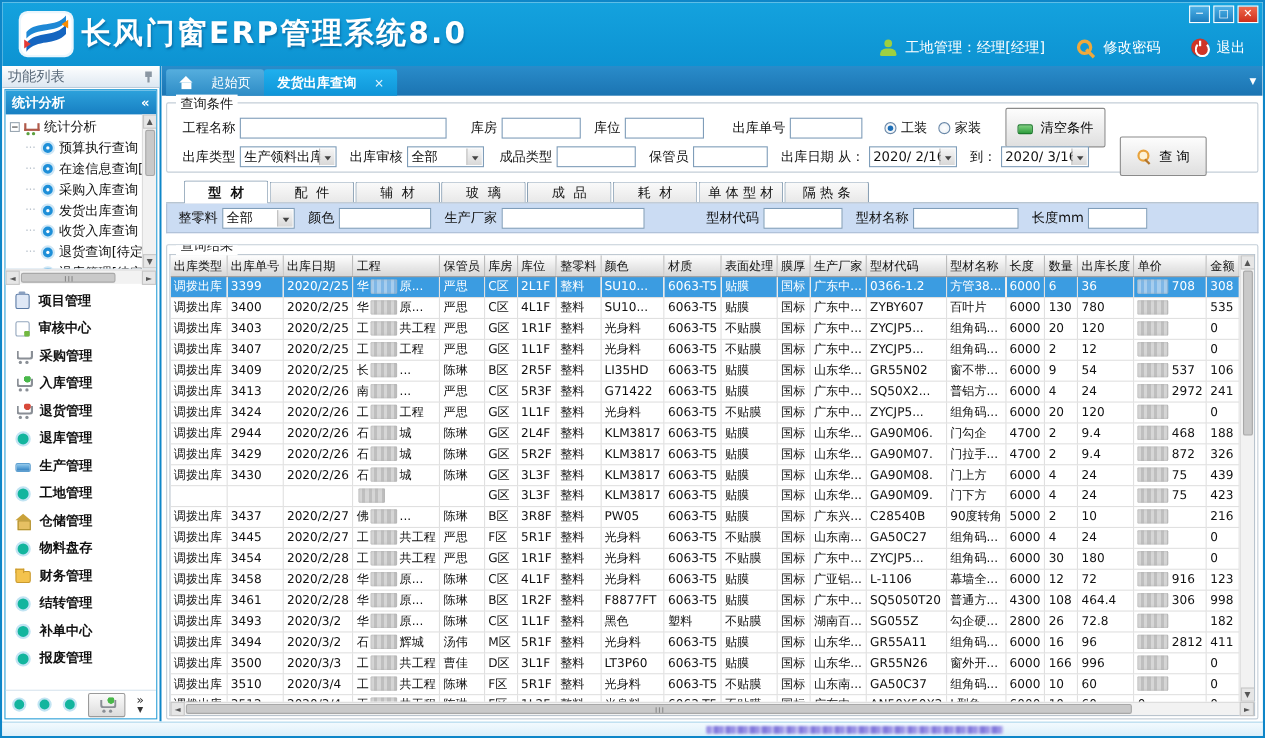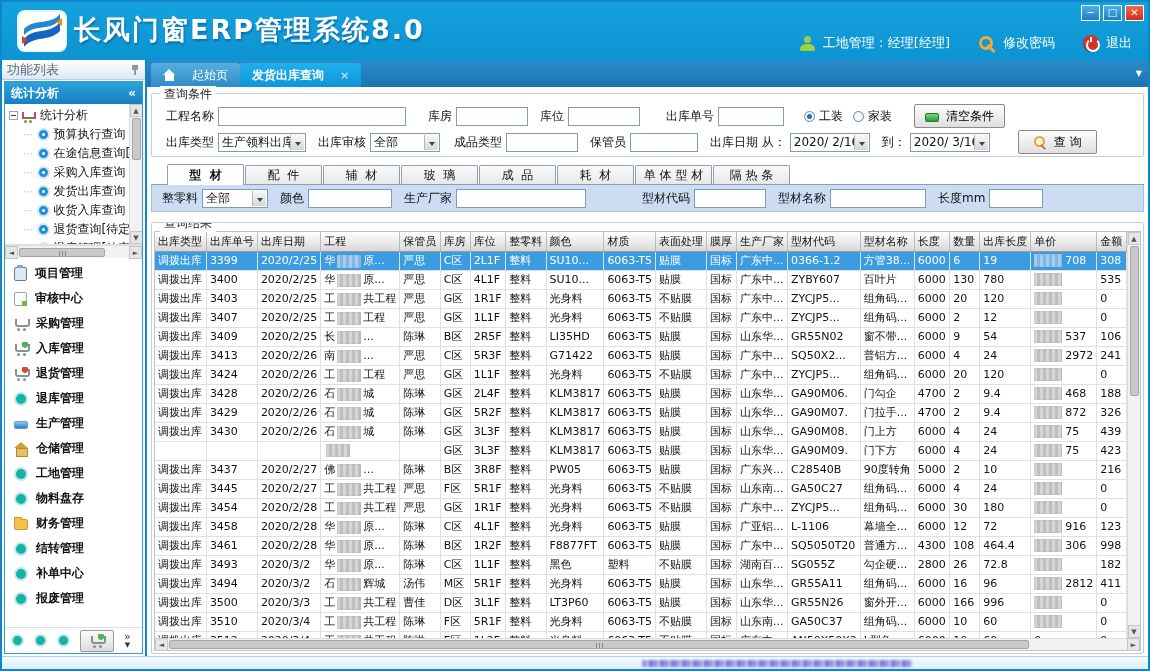--- a/index.html
+++ b/index.html
@@ -102,21 +102,21 @@
   .query { height:64px; flex:none; padding:10px 18px 4px 14px; }
   .qrow { display:flex; align-items:center; height:24px; font-size:12px; color:#111; white-space:nowrap; }
   .qrow label { margin-right:4px; }
   .tin { height:19px; border:1px solid #7f9db9; background:#fff; font-size:12px; padding:0 2px; }
   .combo { position:relative; display:inline-flex; align-items:center; height:19px; border:1px solid #7f9db9; background:#fff; font-size:12px; padding:0 16px 0 3px; cursor:pointer; }
   .combo::before { content:""; position:absolute; right:1px; top:1px; bottom:1px; width:13px; background:linear-gradient(#f6f6f6,#d8d8d8); border-left:1px solid #b5b5b5; }
   .combo::after { content:""; position:absolute; right:4px; top:8px; border-left:3.5px solid transparent; border-right:3.5px solid transparent; border-top:4px solid #444; }
   .radio { display:inline-flex; align-items:center; gap:4px; margin-right:10px; cursor:pointer; }
   .rb { width:11px; height:11px; border-radius:50%; border:1px solid #6a88a8; background:radial-gradient(#fff,#e8eef4); position:relative; }
   .radio.checked .rb::after { content:""; position:absolute; left:2px; top:2px; width:5px; height:5px; border-radius:50%; background:#1d6fb8; }
-  .btn { display:inline-flex; align-items:center; gap:7px; height:24px; padding:0 10px; background:linear-gradient(#fdfdfd,#dfdfdf); border:1px solid #8a8a8a; border-radius:2px; font-size:12px; font-family:inherit; cursor:pointer; }
+  .btn { display:inline-flex; align-items:center; gap:7px; height:36px; padding:0 10px; background:linear-gradient(#fdfdfd,#dfdfdf); border:1px solid #8a8a8a; border-radius:2px; font-size:12px; font-family:inherit; cursor:pointer; }
 
   .mat-tabs { flex:none; display:flex; margin:8px 4px 0 4px; border-bottom:1px solid #8aa0b4; height:20px;padding-left:16px; }
   .mat-tab { width:77px; text-align:center; font-size:12px; color:#111; border:1px solid #8aa0b4; border-bottom:none; border-radius:2px 2px 0 0; background:linear-gradient(#fafafa,#e8e8e8); margin-right:1px; line-height:19px; cursor:pointer; white-space:pre; }
   .mat-tab.active { background:#fff; font-weight:bold; height:21px; position:relative; top:-1px; line-height:21px; }
   .mat-filter { flex:none; height:27px; background:#cbdcf3; border:1px solid #aebfd6; border-top:none; margin:0 4px; display:flex; align-items:center; font-size:12px; color:#111; padding-left:10px; white-space:nowrap; }
   .mat-filter label { margin:0 4px 0 12px; }
   .mat-filter label:first-child { margin-left:0; }
 
   
   .results { flex:1; margin-bottom:2px; display:flex; flex-direction:column; overflow:hidden; padding:8px 2px 2px 2px; margin-top:10px; }
@@ -265,26 +265,26 @@
             </div>
             <div class="menu-item">
               <span class="ic ic-dot"></span>
               <span>退库管理</span>
             </div>
             <div class="menu-item">
               <span class="ic ic-machine"></span>
               <span>生产管理</span>
             </div>
             <div class="menu-item">
+              <span class="ic ic-dot"></span>
+              <span>工地管理</span>
+            </div>
+            <div class="menu-item">
               <span class="ic ic-house"></span>
               <span>仓储管理</span>
-            </div>
-            <div class="menu-item">
-              <span class="ic ic-dot"></span>
-              <span>工地管理</span>
             </div>
             <div class="menu-item">
               <span class="ic ic-dot"></span>
               <span>物料盘存</span>
             </div>
             <div class="menu-item">
               <span class="ic ic-folder"></span>
               <span>财务管理</span>
             </div>
             <div class="menu-item">
@@ -468,21 +468,21 @@
                     <td>整料</td>
                     <td>SU10...</td>
                     <td>6063-T5</td>
                     <td>贴膜</td>
                     <td>国标</td>
                     <td>广东中...</td>
                     <td>0366-1.2</td>
                     <td>方管38...</td>
                     <td>6000</td>
                     <td>6</td>
-                    <td>19</td>
+                    <td>36</td>
                     <td><span class="censor pw"></span>708</td>
                     <td>308</td>
                   </tr>
                   <tr>
                     <td>调拨出库</td>
                     <td>3400</td>
                     <td>2020/2/25</td>
                     <td><span>华</span><span class="censor cw"></span><span>原...</span></td>
                     <td>严思</td>
                     <td>C区</td>
@@ -606,21 +606,21 @@
                     <td>ZYCJP5...</td>
                     <td>组角码...</td>
                     <td>6000</td>
                     <td>20</td>
                     <td>120</td>
                     <td><span class="censor pw"></span></td>
                     <td>0</td>
                   </tr>
                   <tr>
                     <td>调拨出库</td>
-                    <td>3428</td>
+                    <td>2944</td>
                     <td>2020/2/26</td>
                     <td><span>石</span><span class="censor cw"></span><span>城</span></td>
                     <td>陈琳</td>
                     <td>G区</td>
                     <td>2L4F</td>
                     <td>整料</td>
                     <td>KLM3817</td>
                     <td>6063-T5</td>
                     <td>贴膜</td>
                     <td>国标</td>

